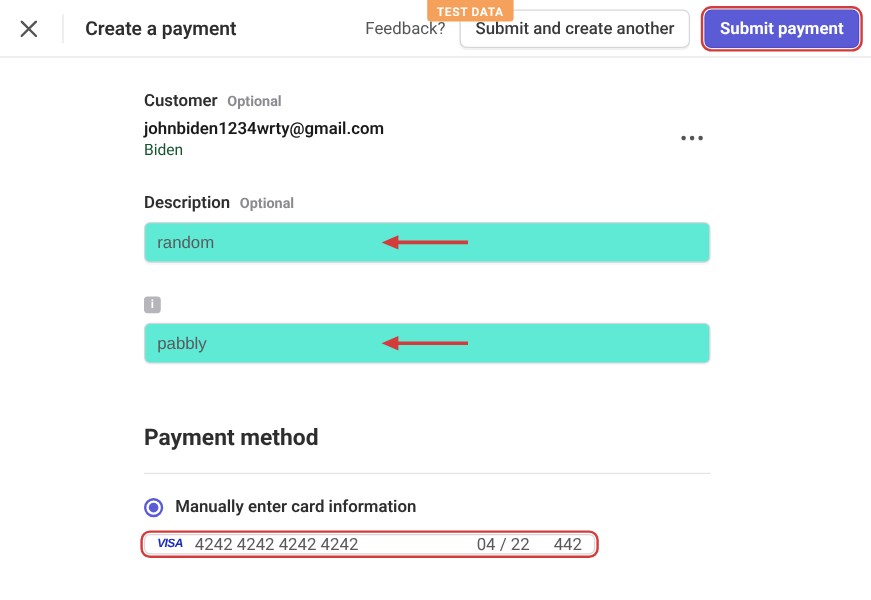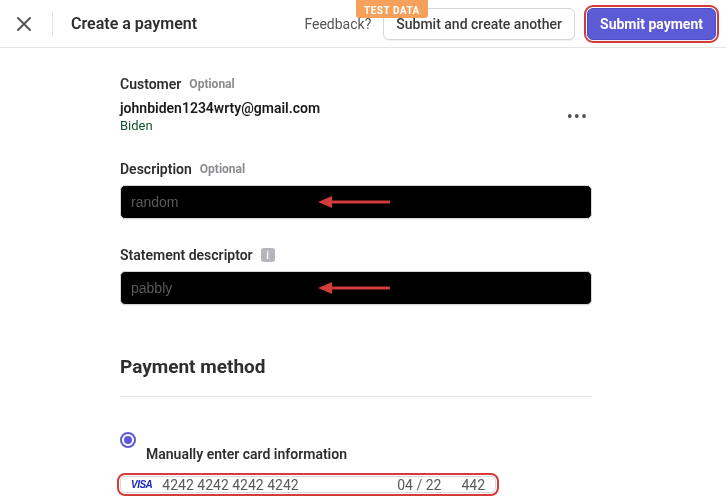--- a/index.html
+++ b/index.html
@@ -151,21 +151,21 @@
     width: 472px;
   }
   .text-input {
     width: 100%;
     height: 34px;
     border: 1px solid #d7d7db;
     border-radius: 5px;
     padding: 0 10px;
     font-size: 14px;
     color: #5a5a5e;
-    background: #000000;
+    background: #5eead4;
     box-shadow: 0 1px 1px rgba(0,0,0,0.04);
   }
   .red-arrow {
     position: absolute;
     left: 198px;
     top: 50%;
     transform: translateY(-50%);
     pointer-events: none;
   }
   .red-arrow svg { display:block; }
@@ -194,21 +194,20 @@
     display: flex; align-items: center; justify-content: center;
     cursor: pointer;
   }
   .radio-inner {
     width: 8px; height: 8px; background: #5b5bd6; border-radius: 50%;
   }
   .radio-label {
     font-size: 14px;
     font-weight: 600;
     color: #2e2e2f;
-    margin-top: 29px;
   }
   .card-input {
     margin-top: 14px;
     width: 376px;
     height: 17px;
     border: 1px solid #d7d7db;
     border-radius: 5px;
     display: flex;
     align-items: center;
     padding: 0 10px;
@@ -274,21 +273,20 @@
     <div class="red-arrow">
       <svg width="72" height="16" viewBox="0 0 72 16">
         <line x1="72" y1="8" x2="10" y2="8" stroke="#d43b3b" stroke-width="3"></line>
         <polygon points="0,8 14,2 14,14" fill="#d43b3b"></polygon>
       </svg>
     </div>
   </div>
 
   <div class="section-gap"></div>
   <div class="field-label-row">
-    <span class="field-label">Statement descriptor</span>
     <span class="info-icon">i</span>
   </div>
   <div class="input-wrap">
     <input class="text-input" value="pabbly" style="">
     <div class="red-arrow">
       <svg width="72" height="16" viewBox="0 0 72 16">
         <line x1="72" y1="8" x2="10" y2="8" stroke="#d43b3b" stroke-width="3"></line>
         <polygon points="0,8 14,2 14,14" fill="#d43b3b"></polygon>
       </svg>
     </div>

